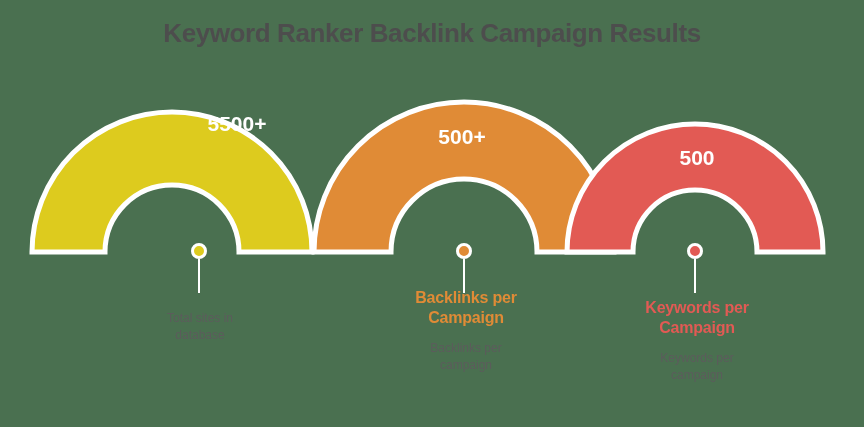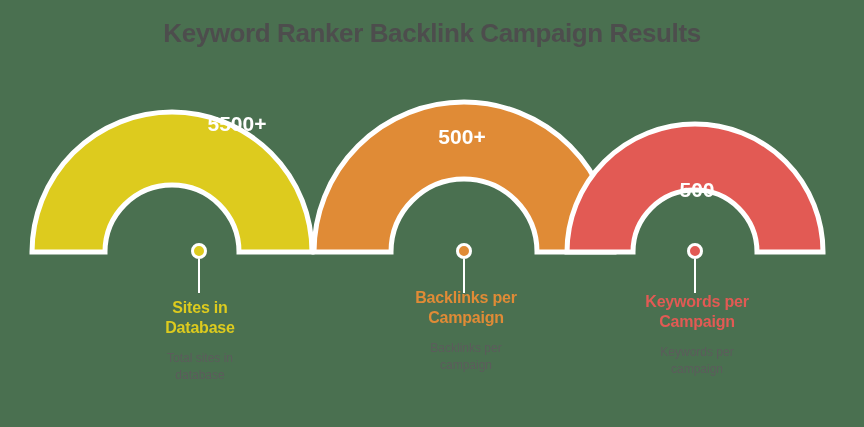--- a/index.html
+++ b/index.html
@@ -102,36 +102,35 @@
       <path d="M 567 252 A 128 128 0 0 1 823 252 L 757 252 A 62 62 0 0 0 633 252 Z" fill="#e25a54" stroke="#ffffff" stroke-width="5"></path>
     </svg>
 
   <div id="overlays">
       <div class="arc-value" style="left: 196px; top: 124px; margin-left: 41px;">5500+</div>
       <div class="marker" style="left: 199px; top: 243px;">
         <div class="marker-dot" style="background: rgb(221, 203, 30);"></div>
         <div class="marker-stem"></div>
       </div>
       <div class="label-block" style="left: 200px; top: 298px;">
-        <div class="label-title" style="color: rgb(221, 203, 30);">Sites in<br>Database</div>
         <div class="label-sub">Total sites in<br>database</div>
       </div>
       <div class="arc-value" style="left: 462px; top: 137px;">500+</div>
       <div class="marker" style="left: 464px; top: 243px;">
         <div class="marker-dot" style="background: rgb(224, 139, 54);"></div>
         <div class="marker-stem"></div>
       </div>
       <div class="label-block" style="left: 466px; top: 288px;">
         <div class="label-title" style="color: rgb(224, 139, 54);">Backlinks per<br>Campaign</div>
         <div class="label-sub">Backlinks per<br>campaign</div>
       </div>
-      <div class="arc-value" style="left: 697px; top: 158px; margin-top: 32px;">500</div>
+      <div class="arc-value" style="left: 697px; top: 158px;">500</div>
       <div class="marker" style="left: 695px; top: 243px;">
         <div class="marker-dot" style="background: rgb(226, 90, 84);"></div>
         <div class="marker-stem"></div>
       </div>
-      <div class="label-block" style="left: 697px; top: 292px;">
+      <div class="label-block" style="left: 697px; top: 298px;">
         <div class="label-title" style="color: rgb(226, 90, 84);">Keywords per<br>Campaign</div>
         <div class="label-sub">Keywords per<br>campaign</div>
       </div>
     </div>
 
 </div>
 
 </body></html>

